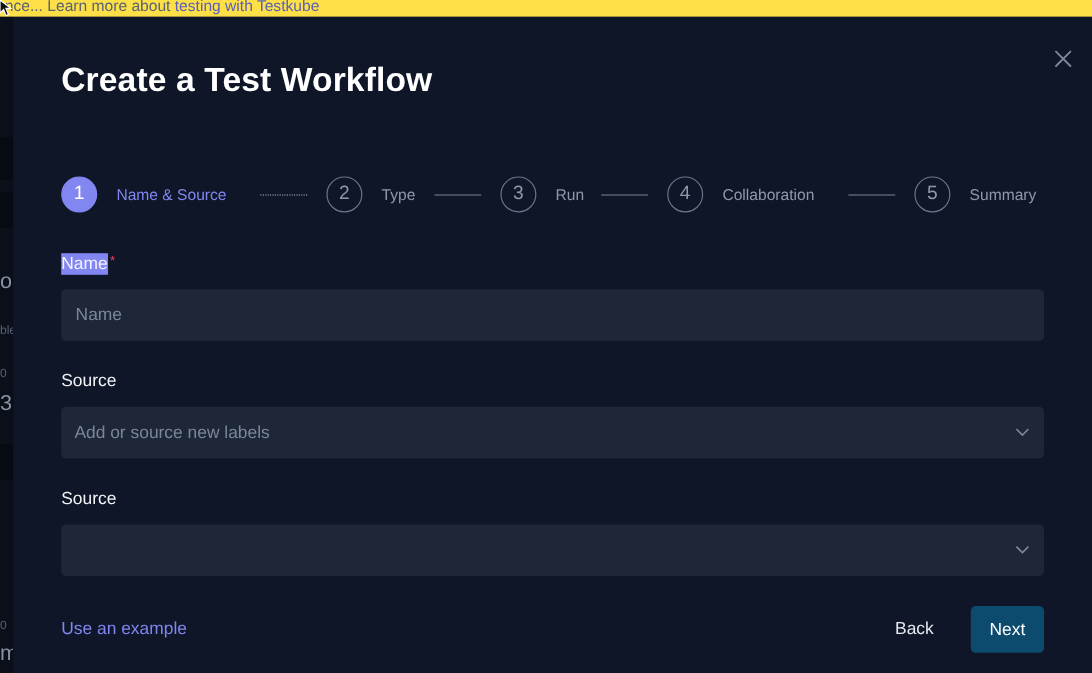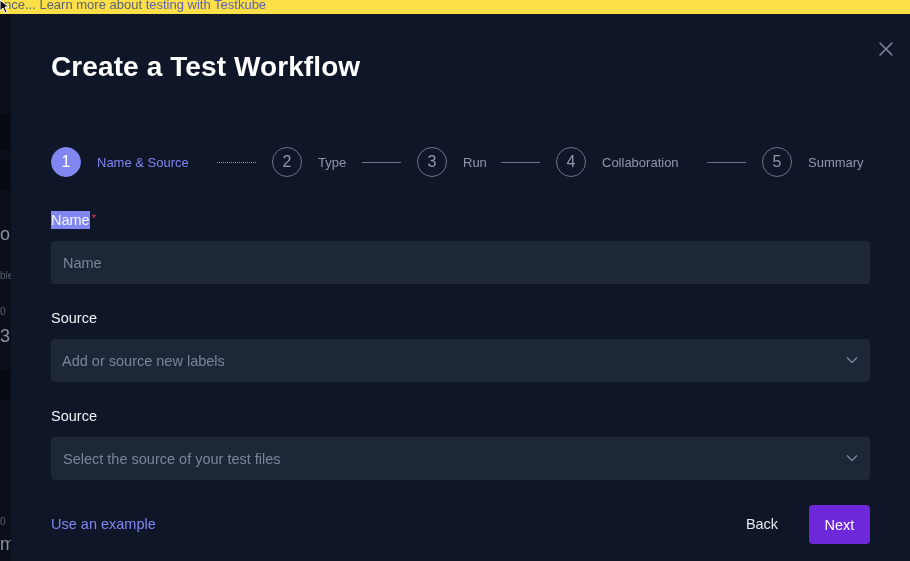--- a/index.html
+++ b/index.html
@@ -24,21 +24,21 @@
   .step-label.active{color:#8186f0;}
   .conn{position:absolute;top:148px;height:0;border-top:1.3px solid #6b7589;width:39px;}
   .conn.dotted{border-top:1.5px dotted #8f98ab;}
   .field-label{position:absolute;left:40px;font-size:14.5px;color:#f1f3f7;font-weight:500;}
   .field-label.hl span.txt{background:#8186f0;color:#f3f4ff;padding:1px 0;}
   .req{color:#e0445f;font-size:11px;vertical-align:top;margin-left:2px;}
   .input{position:absolute;left:40px;width:819px;height:43px;background:#1d2738;border-radius:4px;box-sizing:border-box;padding:0 12px;display:flex;align-items:center;color:#7c8699;font-size:14.5px;}
   .chev{position:absolute;right:12px;top:15px;width:12px;height:12px;}
   .link-example{position:absolute;left:40px;top:502px;font-size:14.5px;color:#8186f0;cursor:pointer;}
   .btn-back{position:absolute;left:721px;top:491px;width:60px;height:38px;display:flex;align-items:center;justify-content:center;color:#e6e9ef;font-size:14.5px;cursor:pointer;}
-  .btn-next{position:absolute;left:798px;top:491px;width:61px;height:39px;background:#6d28d9;border-radius:4px;display:flex;align-items:center;justify-content:center;color:#ffffff;font-size:14.5px;cursor:pointer;}
+  .btn-next{position:absolute;left:798px;top:491px;width:61px;height:39px;background:#0c4a6e;border-radius:4px;display:flex;align-items:center;justify-content:center;color:#ffffff;font-size:14.5px;cursor:pointer;}
 </style>
 </head>
 <body>
 
 <div class="bg-top">
   <span class="pre">nce... Learn more about </span><span class="lnk">testing with Testkube</span>
 </div>
 
 <div class="bg-left">
   <div class="band" style="top:100px;height:36px;"></div>
@@ -102,21 +102,20 @@
   <div class="field-label" style="top:296px;">Source</div>
   <div class="input" style="top:325px;padding-left:11px;">
     <span>Add or source new labels</span>
     <svg class="chev" viewBox="0 0 12 12">
       <path d="M1 3.5 L6 8.5 L11 3.5" fill="none" stroke="#7c8699" stroke-width="1.4"></path>
     </svg>
   </div>
 
   <div class="field-label" style="top:394px;">Source</div>
   <div class="input" style="top:423px;">
-    <span>Select the source of your test files</span>
     <svg class="chev" viewBox="0 0 12 12">
       <path d="M1 3.5 L6 8.5 L11 3.5" fill="none" stroke="#7c8699" stroke-width="1.4"></path>
     </svg>
   </div>
 
   <div class="link-example">Use an example</div>
   <div class="btn-back">Back</div>
   <div class="btn-next">Next</div>
 </div>
 

